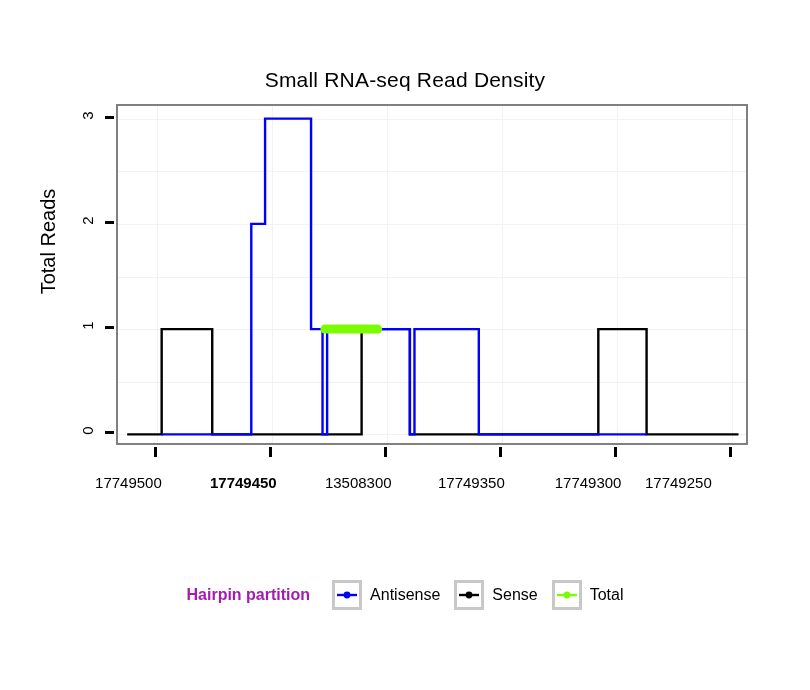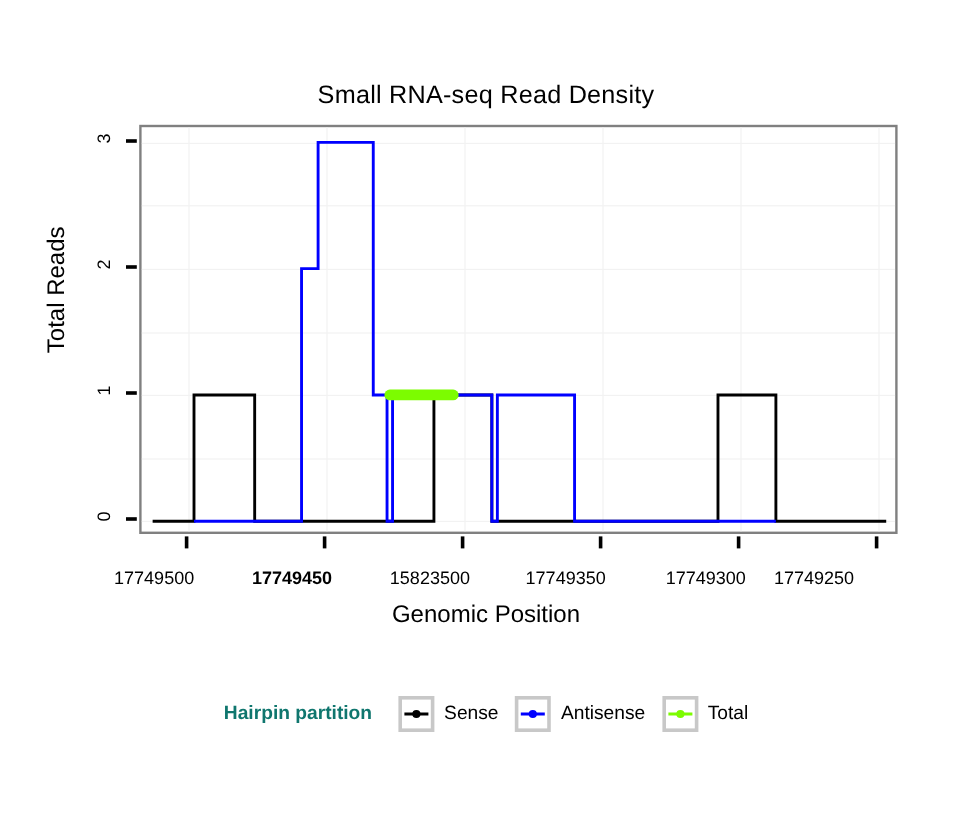--- a/index.html
+++ b/index.html
@@ -87,21 +87,21 @@
   }
 
   
   .legend {
     position:absolute;
     left:0; top:580px; width:810px;
     display:flex; align-items:center; justify-content:center;
     gap:14px;
   }
   .legend-title {
-    font-size:16px; font-weight:bold; color:#0f766e;
+    font-size:16px; font-weight:bold; color:#a21caf;
     margin-right:8px;
   }
   .legend-item { display:flex; align-items:center; gap:8px; }
   .legend-key {
     width:30px; height:30px;
     background:#ffffff;
     border:3px solid #c8c8c8;
     box-sizing:border-box;
     display:flex; align-items:center; justify-content:center;
   }
@@ -150,54 +150,53 @@
         <line x1="206.84" x2="259.69" y1="223.12" y2="223.12" stroke="#7cfc00" stroke-width="9" stroke-linecap="round"></line>
       </svg>
   </div>
 
   <div id="x-axis-group">
       <div class="xtick-mark" style="left: 154.069px;"></div>
       <div class="xtick-text" style="left: 155.069px;">17749500</div>
       <div class="xtick-mark" style="left: 268.978px;"></div>
       <div class="xtick-text" style="left: 269.978px; font-weight: bold;">17749450</div>
       <div class="xtick-mark" style="left: 383.887px;"></div>
-      <div class="xtick-text" style="left: 384.887px;">15823500</div>
+      <div class="xtick-text" style="left: 384.887px;">13508300</div>
       <div class="xtick-mark" style="left: 498.796px;"></div>
       <div class="xtick-text" style="left: 498px;">17749350</div>
       <div class="xtick-mark" style="left: 613.705px;"></div>
       <div class="xtick-text" style="left: 614.705px;">17749300</div>
       <div class="xtick-mark" style="left: 728.615px;"></div>
       <div class="xtick-text" style="left: 705px;">17749250</div>
     </div>
-  <div class="x-axis-title">Genomic Position</div>
 
   <div class="legend">
     <span class="legend-title">Hairpin partition</span>
     <div id="legend-items" style="display:flex;align-items:center;gap:14px;">
+        <div class="legend-item">
+          <div class="legend-key">
+            <svg width="22" height="22" viewBox="0 0 22 22">
+              <line x1="1" y1="11" x2="21" y2="11" stroke="#0000ff" stroke-width="2.4"></line>
+              <circle cx="11" cy="11" r="3.4" fill="#0000ff"></circle>
+            </svg>
+          </div>
+          <span class="legend-label">Antisense</span>
+        </div>
         <div class="legend-item">
           <div class="legend-key">
             <svg width="22" height="22" viewBox="0 0 22 22">
               <line x1="1" y1="11" x2="21" y2="11" stroke="#000000" stroke-width="2.4"></line>
               <circle cx="11" cy="11" r="3.4" fill="#000000"></circle>
             </svg>
           </div>
           <span class="legend-label">Sense</span>
         </div>
         <div class="legend-item">
           <div class="legend-key">
             <svg width="22" height="22" viewBox="0 0 22 22">
-              <line x1="1" y1="11" x2="21" y2="11" stroke="#0000ff" stroke-width="2.4"></line>
-              <circle cx="11" cy="11" r="3.4" fill="#0000ff"></circle>
-            </svg>
-          </div>
-          <span class="legend-label">Antisense</span>
-        </div>
-        <div class="legend-item">
-          <div class="legend-key">
-            <svg width="22" height="22" viewBox="0 0 22 22">
               <line x1="1" y1="11" x2="21" y2="11" stroke="#7cfc00" stroke-width="2.4"></line>
               <circle cx="11" cy="11" r="3.4" fill="#7cfc00"></circle>
             </svg>
           </div>
           <span class="legend-label">Total</span>
         </div>
       </div>
   </div>
 
 </div>

